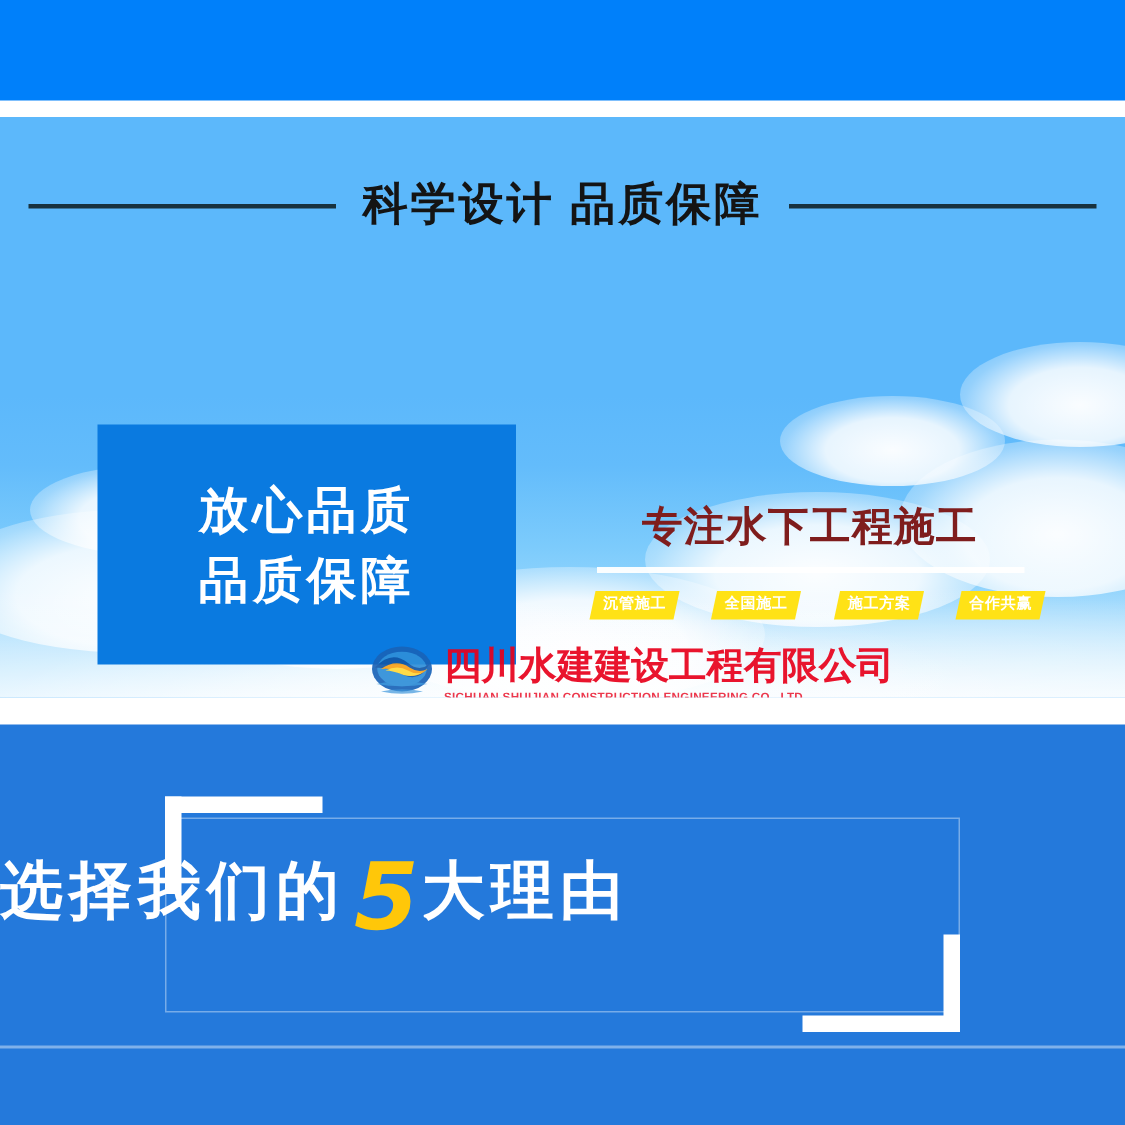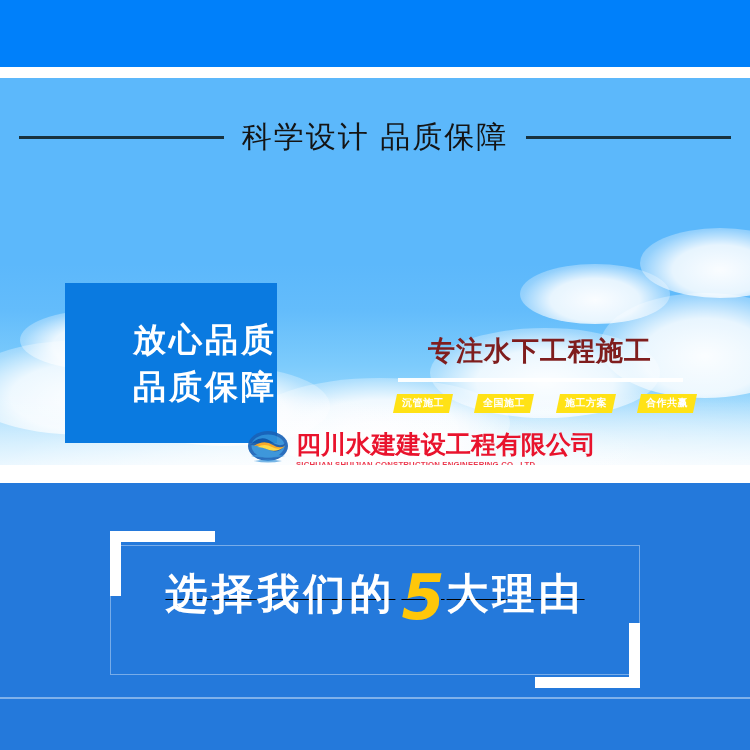--- a/index.html
+++ b/index.html
@@ -70,36 +70,36 @@
   }
   .rule {
     height: 3px;
     background: #18323f;
     flex: 0 0 auto;
   }
   #rule-left  { width: 205px; }
   #rule-right { width: 205px; }
   #headline-text {
     font-size: 30px;
-    font-weight: normal;
+    font-weight: bold;
     color: #141414;
     letter-spacing: 2px;
     white-space: nowrap;
     line-height: 1;
   }
 
   
   #quality-box {
     position: absolute;
     left: 65px; top: 205px;
-    width: 212px; height: 160px;
+    width: 279px; height: 160px;
     background: #0a7ae0;
     display: flex;
     flex-direction: column;
-    align-items: flex-end;
+    align-items: center;
     justify-content: center;
     gap: 14px;
   }
   .quality-line {
     color: #ffffff;
     font-size: 33px;
     font-weight: bold;
     letter-spacing: 3px;
     line-height: 1;
     white-space: nowrap;
@@ -205,24 +205,23 @@
   #bracket-tl .v { left: 0; top: 0; width: 11px; height: 65px; }
 
   #bracket-br { left: 535px; top: 140px; width: 105px; height: 65px; }
   #bracket-br .h { left: 0; bottom: 0; width: 105px; height: 11px; }
   #bracket-br .v { right: 0; top: 0; width: 11px; height: 65px; }
 
   #reasons-title {
     position: absolute;
     left: 0; top: 80px;
     width: 750px;
-    text-align: center;
-    white-space: nowrap;
-    line-height: 1;
-    text-decoration: underline;
+    text-align: left;
+    white-space: nowrap;
+    line-height: 1;
   }
   #reasons-title .w {
     color: #ffffff;
     font-size: 42px;
     font-weight: bold;
     letter-spacing: 4px;
     vertical-align: middle;
   }
   #reasons-title .num {
     color: #ffc709;

